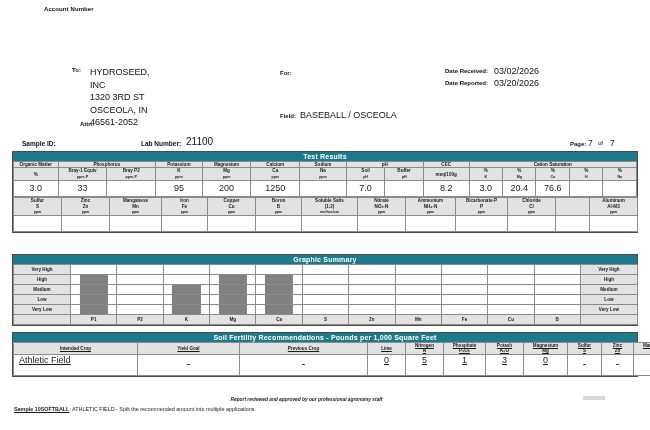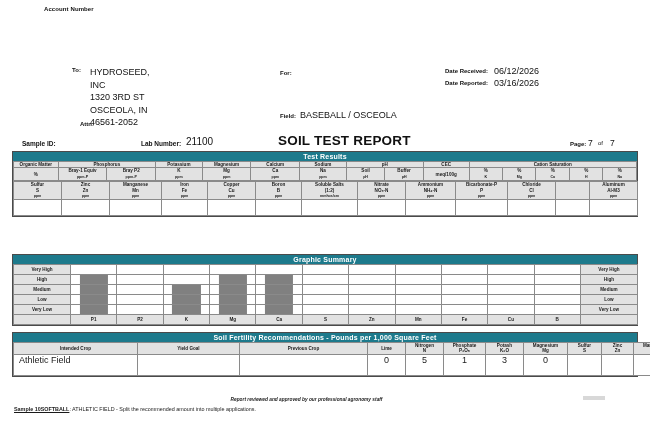--- a/index.html
+++ b/index.html
@@ -54,21 +54,21 @@
   .gs-table{border-collapse:collapse;width:100%;table-layout:fixed;}
   .gs-table td{border:1px solid #8a8a8a;padding:0;height:9px;font-size:4.6px;
     font-weight:bold;text-align:center;color:#1a1a1a;line-height:9px;overflow:hidden;}
   .gs-side{background:#e2e2e2;width:57px;}
   .gs-cell{background:#ffffff;position:relative;}
   .gs-foot{background:#e2e2e2;height:10px;}
   .bar{position:absolute;left:50%;transform:translateX(-50%);
     width:62%;background:#808080;border:0;bottom:0;}
 
   
-  .fz td{font-size:4.6px;}
+  .fz td{font-size:4.6px;text-decoration:underline;}
   .fz td.fval{background:#fff;font-weight:normal;font-size:9px;height:17px;vertical-align:top;padding-top:3px;}
   .fz td.fcrop{text-align:left;padding-left:5px;font-size:9px;}
 
   
   .foot-ital{position:absolute;left:0;right:0;top:397px;text-align:center;
     font-size:4.8px;font-style:italic;font-weight:bold;color:#222;}
   .foot-note{position:absolute;left:14px;top:406px;font-size:5.4px;color:#1a1a1a;}
   .foot-note .u{text-decoration:underline;font-weight:bold;}
   .corner-mark{position:absolute;right:8px;top:396px;width:22px;height:4px;background:#d8d8d8;}
 </style>
@@ -84,40 +84,39 @@
     <div class="addr">HYDROSEED, INC
 1320 3RD ST
 OSCEOLA, IN  46561-2052</div>
   </div>
 
   <div class="for-label">For:</div>
 
   <div class="dates">
     <div class="drow">
       <span class="dlab">Date Received:</span>
-      <span class="dval">06/12/2026</span>
+      <span class="dval">03/02/2026</span>
     </div>
     <div class="drow">
       <span class="dlab">Date Reported:</span>
-      <span class="dval">03/16/2026</span>
+      <span class="dval">03/20/2026</span>
     </div>
   </div>
 
   <div class="attn-label">Attn:</div>
   <div class="attn-val">:-</div>
 
   <div class="field-label">Field:</div>
   <div class="field-val">BASEBALL / OSCEOLA</div>
 
   <div class="sid-label">Sample ID:</div>
   <div class="sid-val"></div>
   <div class="lab-label">Lab Number:</div>
   <div class="lab-val">21100</div>
 
-  <div class="report-title">SOIL TEST REPORT</div>
 
   <div class="page-label">Page:</div>
   <div class="page-val">7</div>
   <div class="page-of">of</div>
   <div class="page-tot">7</div>
 
   <div class="tbl-wrap" style="left:12px;top:151px;width:626px;">
     <div class="band">Test Results</div>
     <table class="grid" id="tr-top">
         <colgroup>
@@ -158,20 +157,37 @@
             <td>Ca<br><span class="sub">ppm</span></td>
             <td>Na<br><span class="sub">ppm</span></td>
             <td>Soil<br><span class="sub">pH</span></td>
             <td>Buffer<br><span class="sub">pH</span></td>
             <td>meq/100g</td>
             <td>%<br><span class="sub">K</span></td>
             <td>%<br><span class="sub">Mg</span></td>
             <td>%<br><span class="sub">Ca</span></td>
             <td>%<br><span class="sub">H</span></td>
             <td>%<br><span class="sub">Na</span></td>
+          </tr>
+          <tr>
+            <td class="val">3.0</td>
+            <td class="val">33</td>
+            <td class="val"></td>
+            <td class="val">95</td>
+            <td class="val">200</td>
+            <td class="val">1250</td>
+            <td class="val"></td>
+            <td class="val">7.0</td>
+            <td class="val"></td>
+            <td class="val">8.2</td>
+            <td class="val">3.0</td>
+            <td class="val">20.4</td>
+            <td class="val">76.6</td>
+            <td class="val"></td>
+            <td class="val"></td>
           </tr>
         </tbody>
       </table>
     <table class="grid" id="tr-bot">
         <colgroup>
           <col style="width:48px">
           <col style="width:48px">
           <col style="width:52px">
           <col style="width:46px">
           <col style="width:48px">

